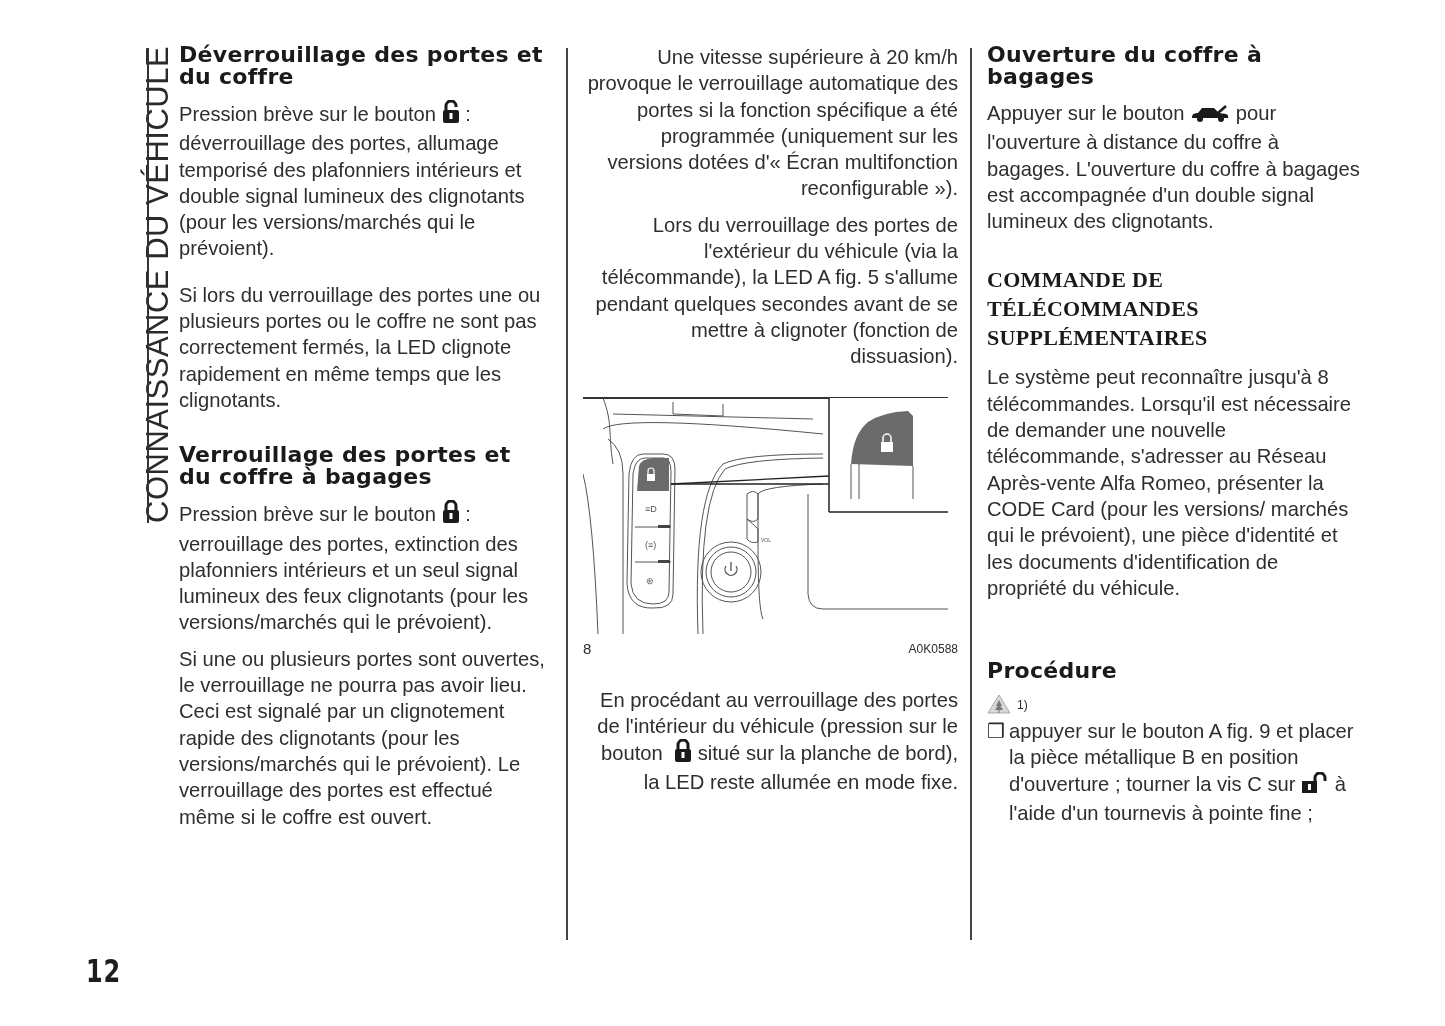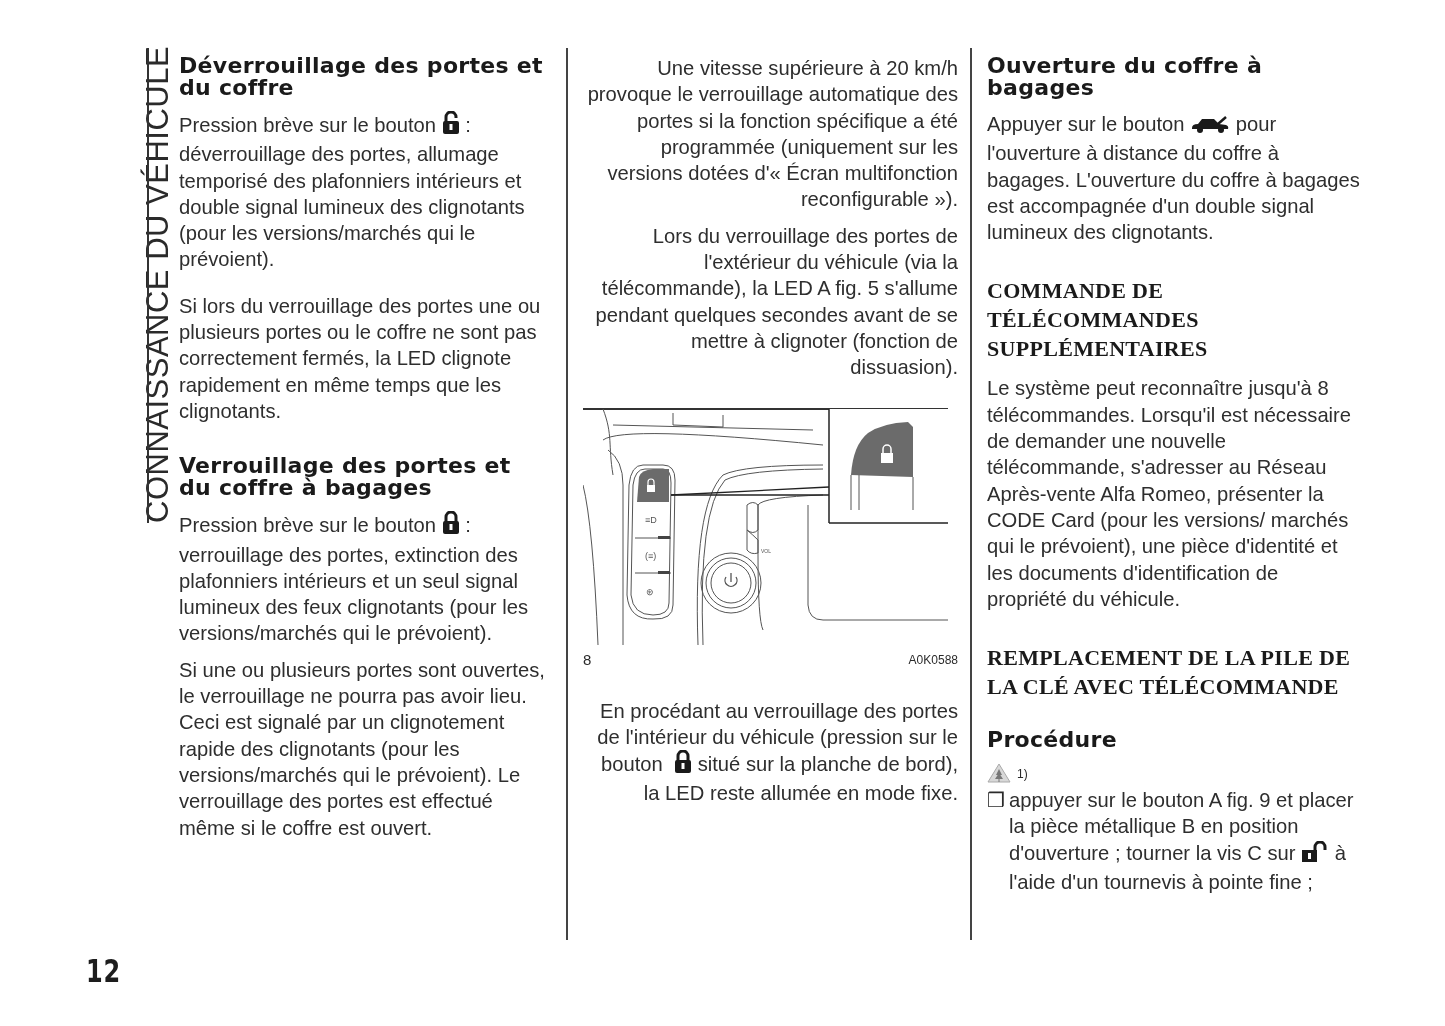--- a/index.html
+++ b/index.html
@@ -7,21 +7,21 @@
          font-family:"Liberation Sans", sans-serif; color:#2b2b2b; }
   .side-title { position:absolute; left:96px; top:48px; width:50px; height:475px; }
   .side-title .txt { position:absolute; left:0; top:0; width:475px; height:50px;
          transform-origin:0 0; transform:translate(42px,475px) rotate(-90deg);
          font-size:31px; letter-spacing:0.5px; color:#2a2a2a; white-space:nowrap;
          line-height:40px; text-align:right; font-weight:normal; }
   .side-rule { position:absolute; left:147px; top:48px; width:2px; height:475px; background:#333; }
   .page-num { position:absolute; left:86px; top:952px; font-size:32px; font-weight:bold;
          font-family:"DejaVu Sans", sans-serif; color:#1d1d1d; transform:scaleX(0.75); transform-origin:0 0; letter-spacing:1px; }
   .col-rule { position:absolute; top:48px; width:2px; height:892px; background:#444; }
-  .col { position:absolute; top:44px;margin-top:11px; }
+  .col { position:absolute; top:44px; }
   .col1 { left:179px; width:370px; }
   .col2 { left:583px; width:375px;text-align:right; }
   .col3 { left:987px; width:375px; }
   h2 { margin:0; font-family:"DejaVu Sans", sans-serif; font-weight:900; font-size:22px;
        line-height:22px; color:#1a1a1a; letter-spacing:0.3px; }
   h2.caps { font-size:22px; line-height:29px;font-family:Liberation Serif, serif; }
   p { margin:0; font-size:20.2px; line-height:26.3px; color:#2e2e2e; }
   .gap-h { height:12px; }
   .gap-p { height:10px; }
   .gap-sec { height:31px; }
@@ -142,21 +142,20 @@
           <path d="M2 12 Q2 8 8 8 L12 3 L24 3 L29 8 L36 9 Q39 10 38 13 L2 13 Z" fill="#1a1a1a"></path>
           <line x1="28" y1="8" x2="36" y2="1" stroke="#1a1a1a" stroke-width="2.5"></line>
           <circle cx="10" cy="14" r="3" fill="#1a1a1a"></circle>
           <circle cx="31" cy="14" r="3" fill="#1a1a1a"></circle>
         </svg></span><span> pour l'ouverture à distance du coffre à bagages. L'ouverture du coffre à bagages est accompagnée d'un double signal lumineux des clignotants.</span></p>
   <div class="gap-sec"></div>
   <h2 class="caps">COMMANDE DE TÉLÉCOMMANDES SUPPLÉMENTAIRES</h2>
   <div class="gap-h"></div>
   <p>Le système peut reconnaître jusqu'à 8 télécommandes. Lorsqu'il est nécessaire de demander une nouvelle télécommande, s'adresser au Réseau Après-vente Alfa Romeo, présenter la CODE Card (pour les versions/ marchés qui le prévoient), une pièce d'identité et les documents d'identification de propriété du véhicule.</p>
   <div class="gap-sec"></div>
-  <h2 class="caps">REMPLACEMENT DE LA PILE DE LA CLÉ AVEC TÉLÉCOMMANDE</h2>
   <div style="height:28px"></div>
   <h2>Procédure</h2>
   <div class="warn">
     <span><svg width="24" height="20" viewBox="0 0 24 20">
           <path d="M12 1 L23 19 L1 19 Z" fill="#d8d8d8" stroke="#aaa"></path>
           <path d="M12 6 L9 12 L15 12 Z M12 10 L8 16 L16 16 Z" fill="#777"></path>
           <line x1="12" y1="16" x2="12" y2="19" stroke="#777"></line>
         </svg></span>
     <span>1)</span>
   </div>

